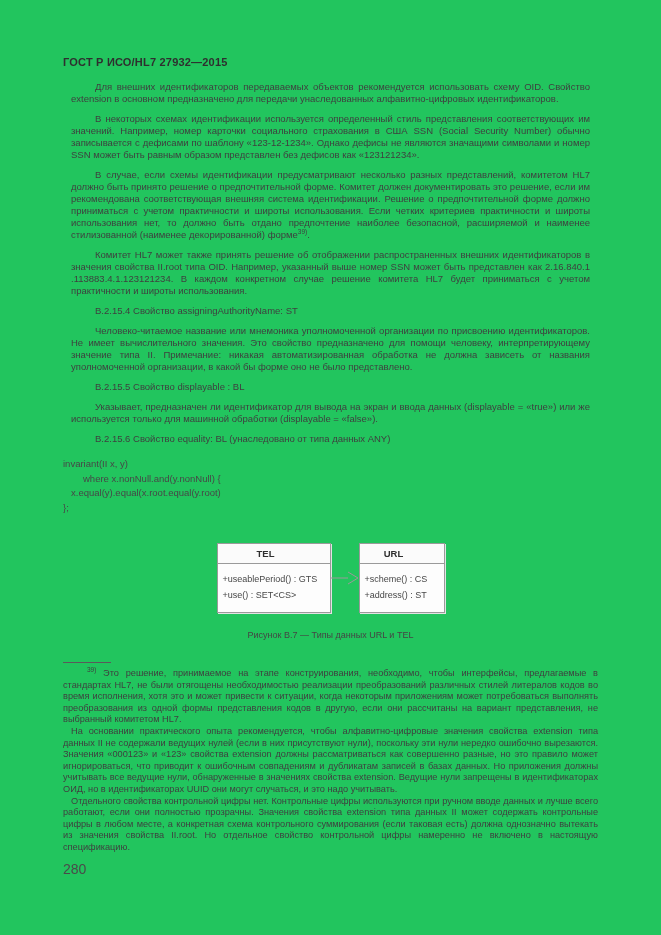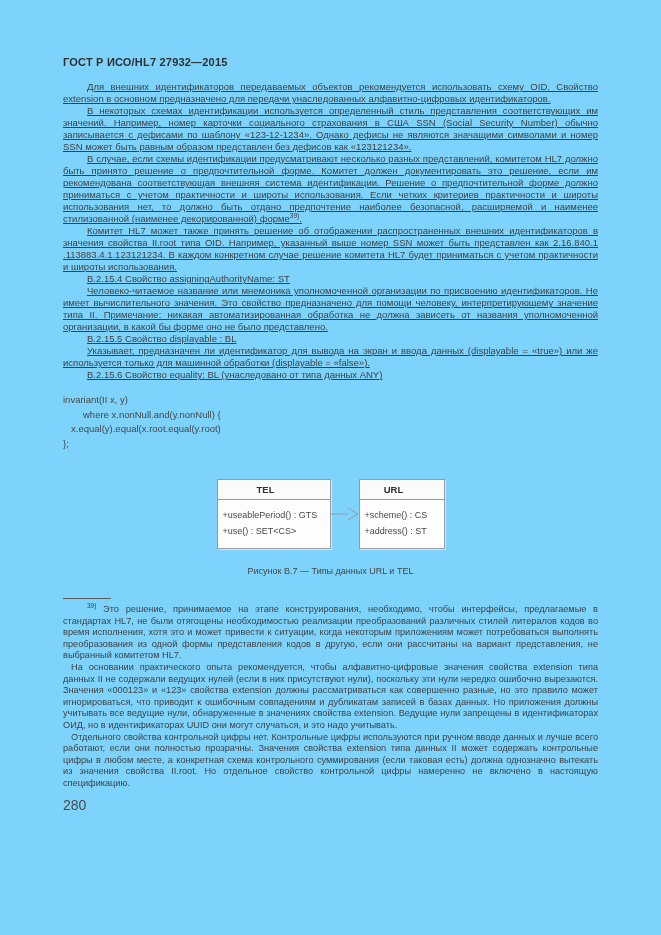--- a/index.html
+++ b/index.html
@@ -1,24 +1,24 @@
 <!DOCTYPE html>
 <html><head>
 <meta charset="utf-8">
 <style>
   html,body { margin:0; padding:0; background:#ffffff; }
   .page {
-    position:relative; width:661px; height:935px; background:#7dd3fc;
+    position:relative; width:661px; height:935px; background:#22c55e;
     font-family:"Liberation Sans", sans-serif; color:#3f3f3f; overflow:hidden;
   }
   .content { position:absolute; left:63px; top:56px; width:535px; }
 
   .doc-header { font-weight:bold; font-size:11px; color:#2f2f2f; margin:0 0 13px 0; letter-spacing:0.2px; }
 
-  p.body-par { margin:0; font-size:9.5px; line-height:12px; text-align:justify; text-indent:24px;text-decoration:underline; }
+  p.body-par { margin:8px; font-size:9.5px; line-height:12px; text-align:justify; text-indent:24px; }
 
   .code-block { margin:12px 0 0 0; font-size:9.5px; line-height:14.5px; color:#474747; }
   .code-line { white-space:pre; }
   .code-line.c1 { padding-left:20px; }
   .code-line.c2 { padding-left:8px; }
   .code-line.c3 { padding-left:33px; }
 
   .diagram { margin-top:28px; display:flex; justify-content:center; align-items:center; }
   .uml-class { border:1px solid #9a9a9a; background:#fdfdfd; box-shadow:1px 1px 0 #e3e3e3; }
   .uml-name { font-weight:bold; font-size:9.5px; color:#2f2f2f; text-align:center; padding:4px 20px 4px 4px; border-bottom:1px solid #9a9a9a; background:#fbfbfb; }

